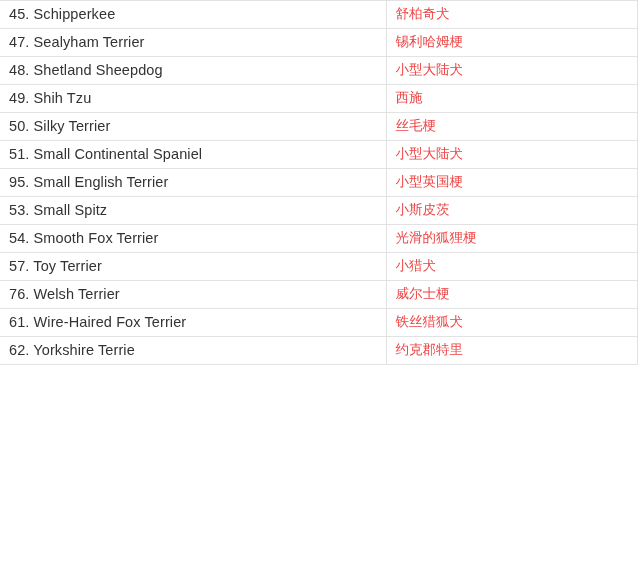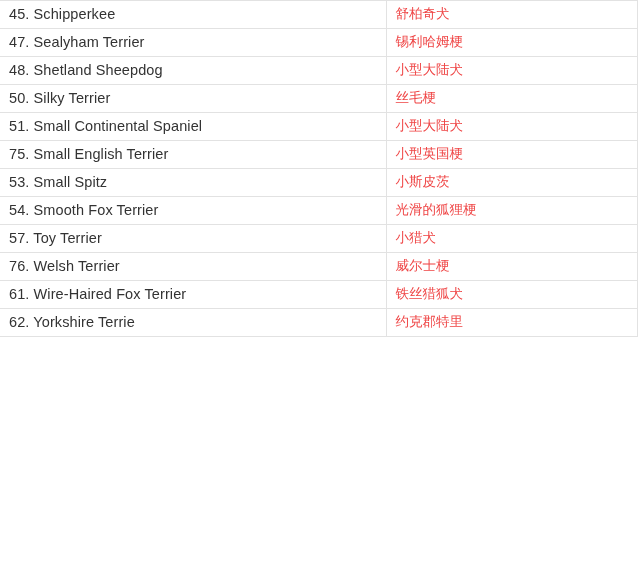--- a/index.html
+++ b/index.html
@@ -67,29 +67,33 @@
       </tr>
       <tr>
         <td class="cell-en">47. Sealyham Terrier</td>
         <td class="cell-zh">锡利哈姆梗</td>
       </tr>
       <tr>
         <td class="cell-en">48. Shetland Sheepdog</td>
         <td class="cell-zh">小型大陆犬</td>
       </tr>
       <tr>
+        <td class="cell-en">49. Shih Tzu</td>
+        <td class="cell-zh">西施</td>
+      </tr>
+      <tr>
         <td class="cell-en">50. Silky Terrier</td>
         <td class="cell-zh">丝毛梗</td>
       </tr>
       <tr>
         <td class="cell-en">51. Small Continental Spaniel</td>
         <td class="cell-zh">小型大陆犬</td>
       </tr>
       <tr>
-        <td class="cell-en">75. Small English Terrier</td>
+        <td class="cell-en">95. Small English Terrier</td>
         <td class="cell-zh">小型英国梗</td>
       </tr>
       <tr>
         <td class="cell-en">53. Small Spitz</td>
         <td class="cell-zh">小斯皮茨</td>
       </tr>
       <tr>
         <td class="cell-en">54. Smooth Fox Terrier</td>
         <td class="cell-zh">光滑的狐狸梗</td>
       </tr>

